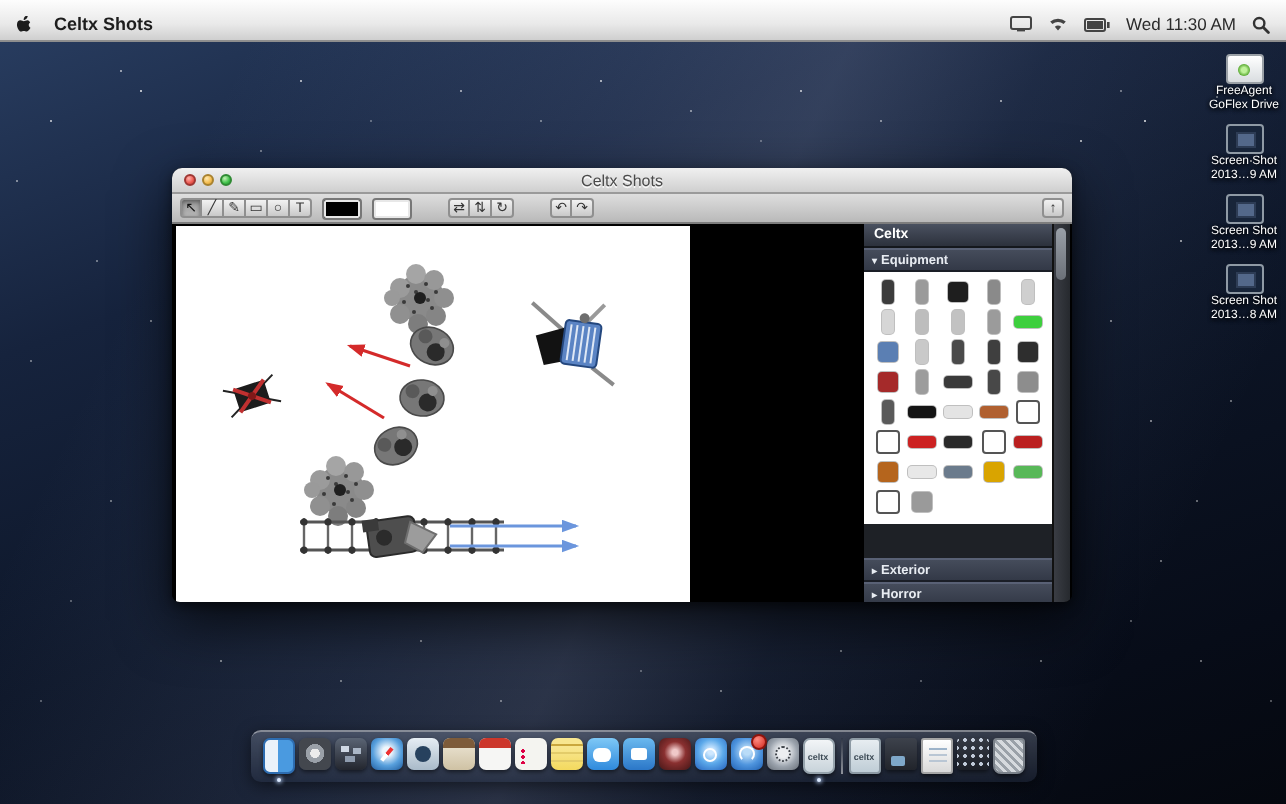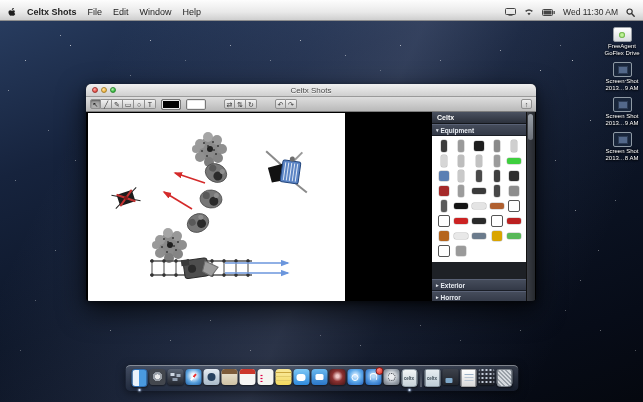--- a/index.html
+++ b/index.html
@@ -152,26 +152,20 @@
   <div class="stars"></div>
 
   <div class="menubar">
     <div class="mb-left">
       <span class="mb-icon">
         <svg class="apple" viewBox="0 0 10 12">
             <path fill="#1d1d1d" d="M6.8 1.6c-.5.6-1.3 1-2 1 -.1-.8.3-1.6.7-2.1C6 0 6.8-.3 7.5-.3 7.6.4 7.2 1.1 6.8 1.6zM7.4 2.9c-1.1 0-2 .6-2.5.6 -.6 0-1.4-.6-2.3-.6C1.4 2.9.3 3.9.3 5.8c0 2 1.5 4.6 2.7 4.6.6 0 1.1-.4 1.9-.4.8 0 1.2.4 1.9.4 1.2 0 2.5-2.4 2.5-2.5 -1.3-.6-1.6-2.6-.2-3.5C8.6 3.4 7.9 2.9 7.4 2.9z"></path>
           </svg>
       </span>
       <span class="menu-app">Celtx Shots</span>
-      <span style="display:flex;gap:11px">
-          <span class="menu-item">File</span>
-          <span class="menu-item">Edit</span>
-          <span class="menu-item">Window</span>
-          <span class="menu-item">Help</span>
-        </span>
     </div>
     <div class="mb-right">
       <span class="mb-icon">
         <svg width="11" height="8" viewBox="0 0 11 8">
             <rect x="0.5" y="0.5" width="10" height="6" rx="1" fill="none" stroke="#444" stroke-width="1"></rect>
             <rect x="3.5" y="6.5" width="4" height="1.2" fill="#444"></rect>
           </svg>
       </span>
       <span class="mb-icon">
         <svg width="10" height="8" viewBox="0 0 10 8">

